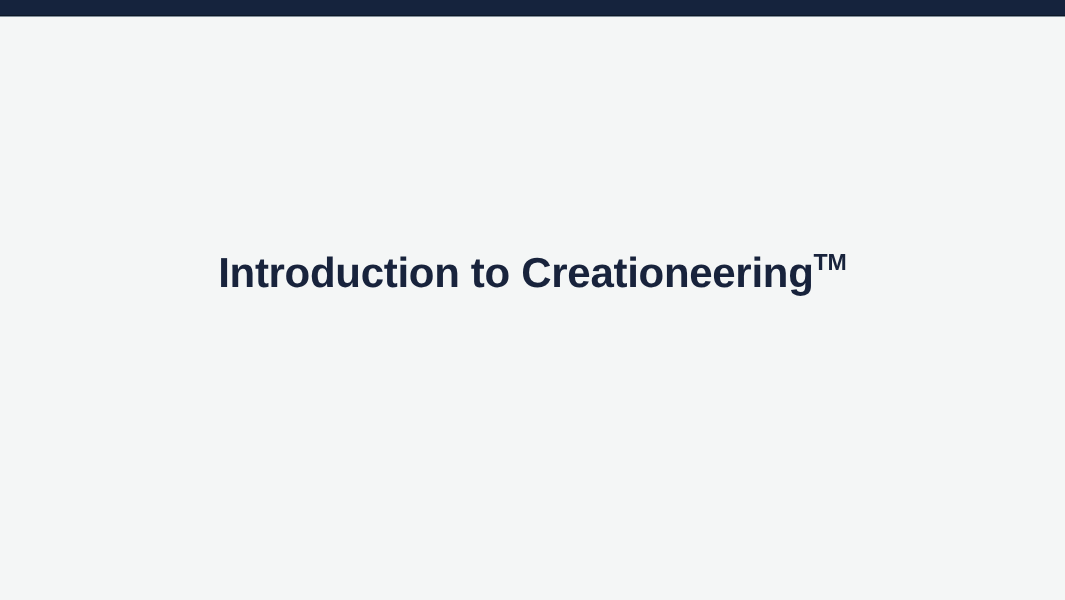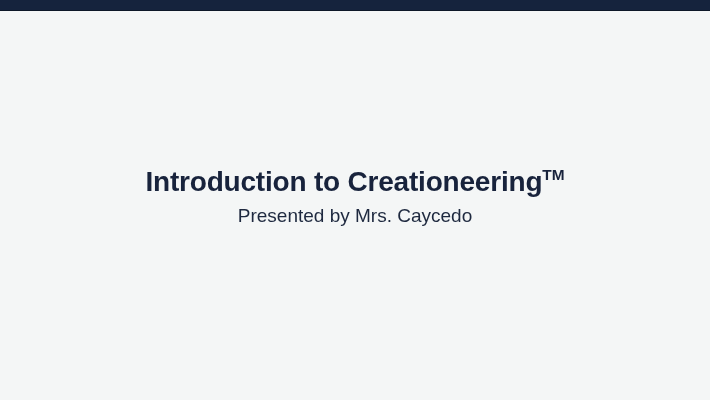--- a/index.html
+++ b/index.html
@@ -85,19 +85,18 @@
 <div class="slide-root">
 
   <div class="top-bar"></div>
 
   <div class="slide-canvas">
 
     <div class="title-block">
 
       <h1 class="slide-title"><span>Introduction to Creationeering</span><span class="tm">TM</span></h1>
 
-      <p class="slide-subtitle">Presented by Mrs. Caycedo</p>
 
     </div>
 
   </div>
 
 </div>
 
 </body></html>

